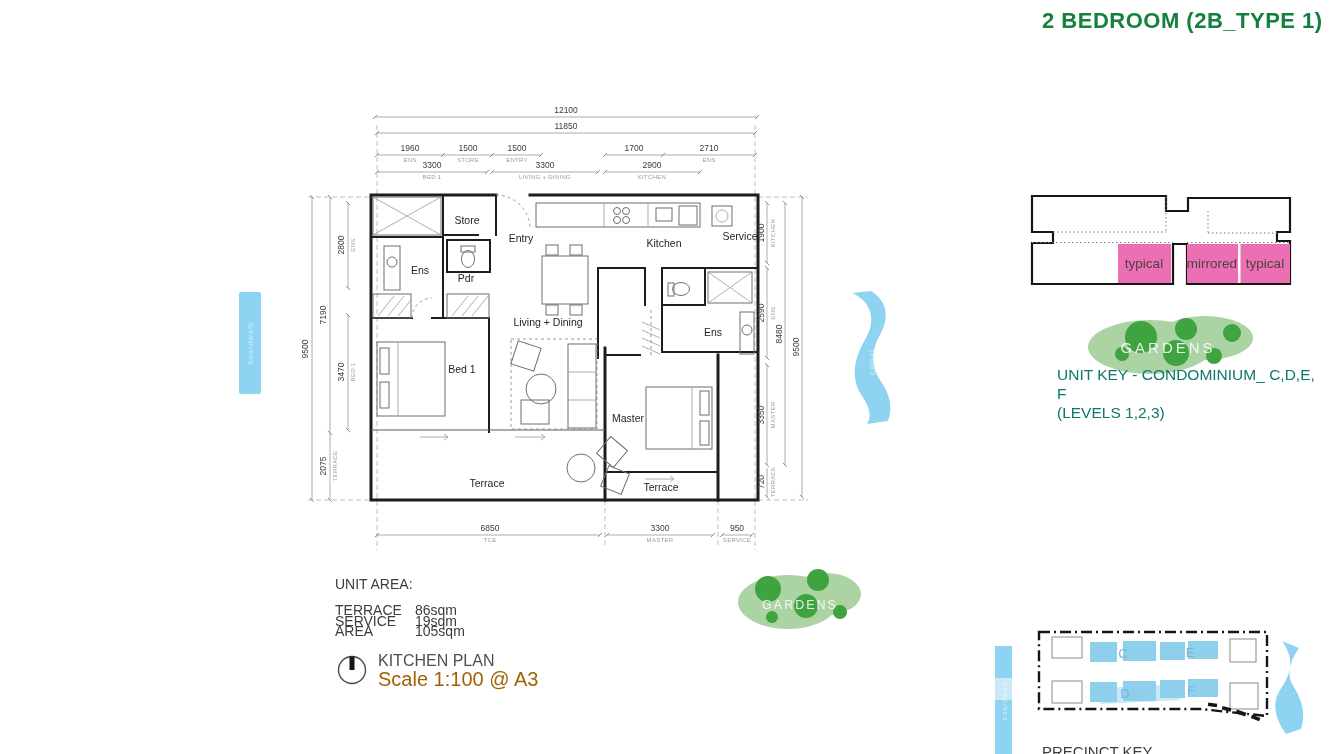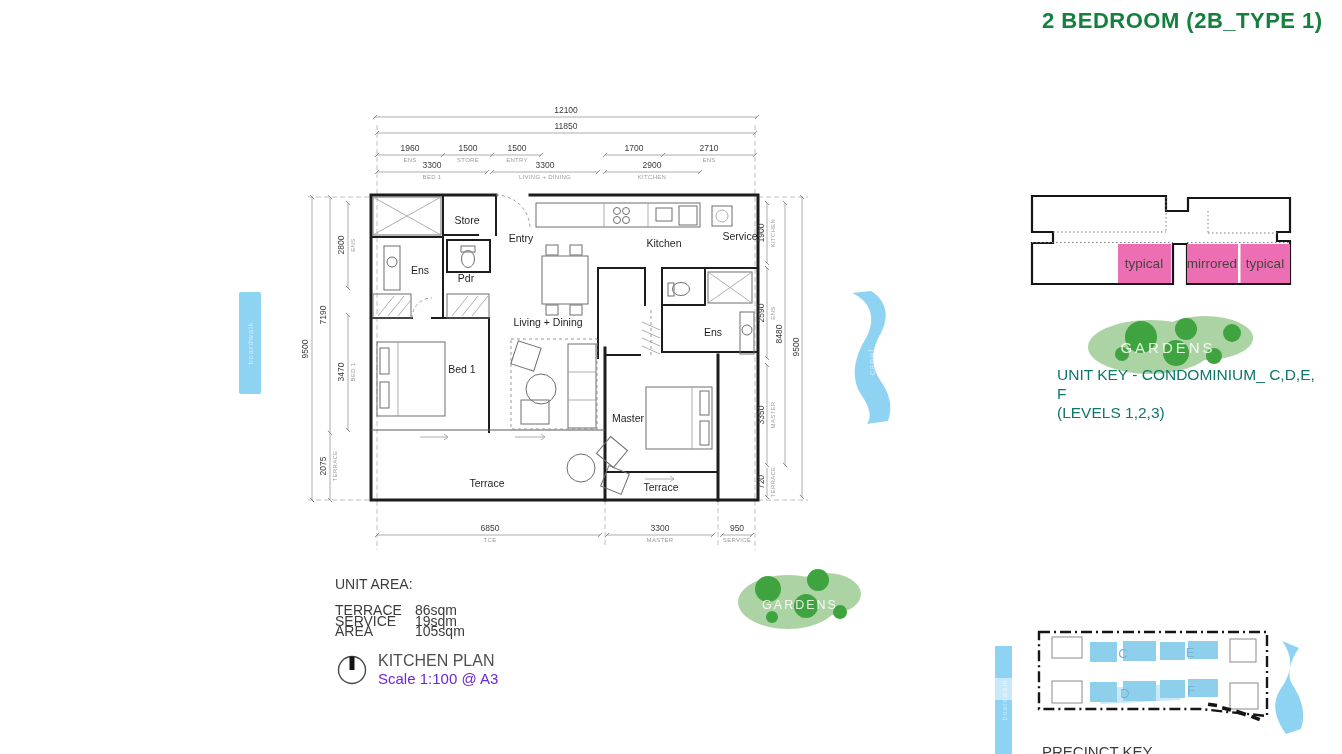--- a/index.html
+++ b/index.html
@@ -24,21 +24,21 @@
   .gardens{fill:#ffffff;opacity:.85;text-anchor:middle;letter-spacing:3px;font-size:15px}
   .gardens2{fill:#ffffff;opacity:.85;text-anchor:middle;letter-spacing:2px;font-size:12.5px}
   .water{fill:#ffffff;opacity:.55;text-anchor:middle;letter-spacing:1px}
   .overlay{position:absolute;color:#3b3b3b;}
   #title{left:1042px;top:8px;font-size:22px;font-weight:700;letter-spacing:.5px;color:#15803d}
   #area{left:335px;top:576px;font-size:14px;color:#3c3c3c}
   #area .rows{margin-top:13px;}
   #area .r{display:flex;line-height:10.5px;}
   #area .r span:first-child{width:80px;}
   #plancap{left:378px;top:652px;font-size:16px;color:#4f4f4f;line-height:18px}
-  #plancap .s2{font-size:15px;color:#6d28d9}
+  #plancap .s2{font-size:20px;color:#a16207}
   #ukcap{left:1057px;top:365px;font-size:15.5px;line-height:19px;color:#0f766e}
   #pkcap{left:1042px;top:743px;font-size:15px;color:#3b3b3b}
 </style>
 </head>
 <body>
 
 <svg width="1342" height="754" viewBox="0 0 1342 754">
   <defs>
     <marker id="tk" markerWidth="9" markerHeight="9" refX="4.5" refY="4.5" orient="auto">
       <path d="M1.5,7.5 L7.5,1.5" stroke="#666" stroke-width="1"></path>

